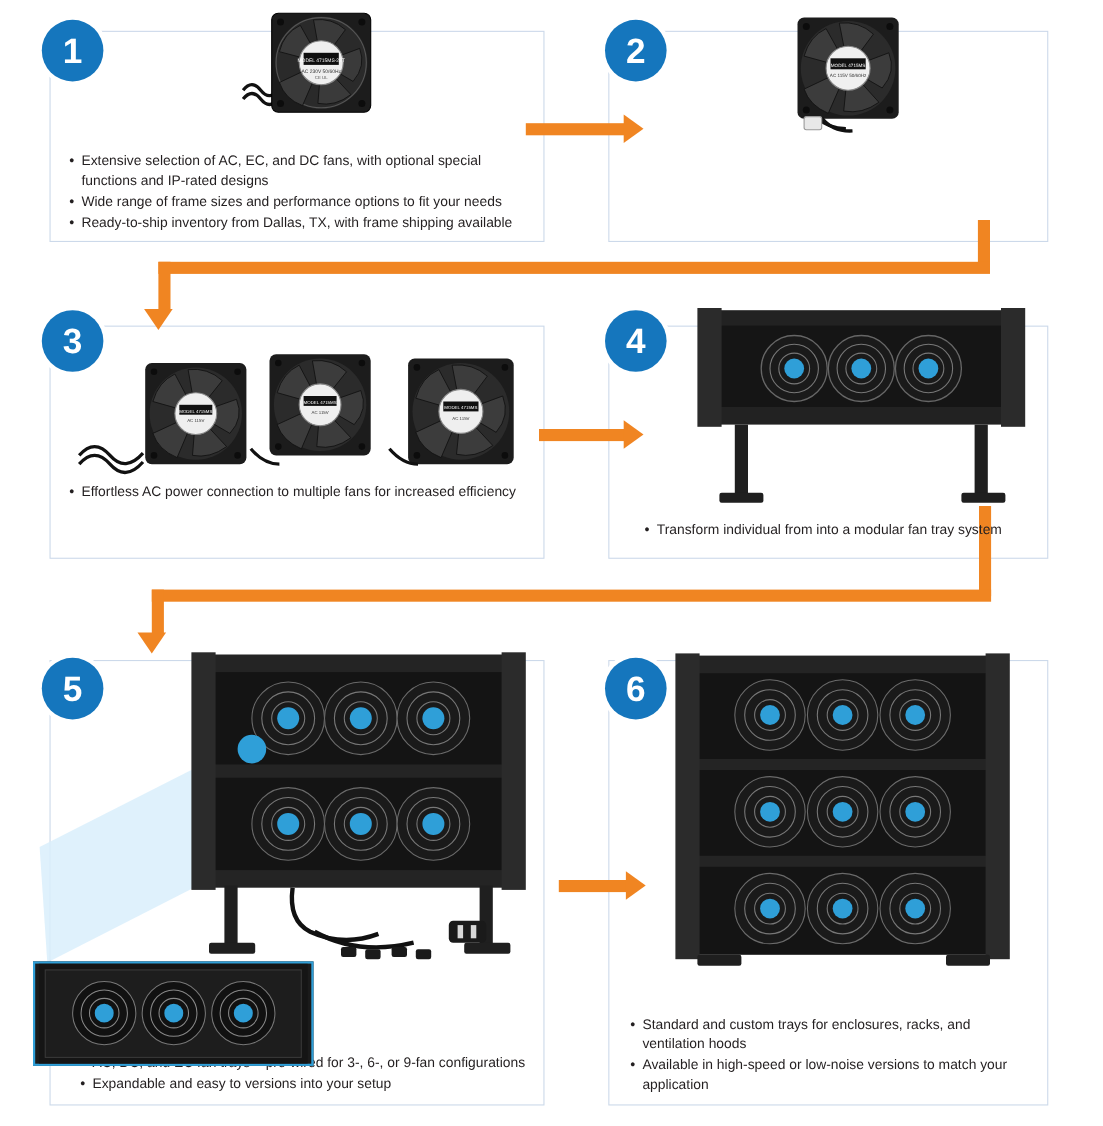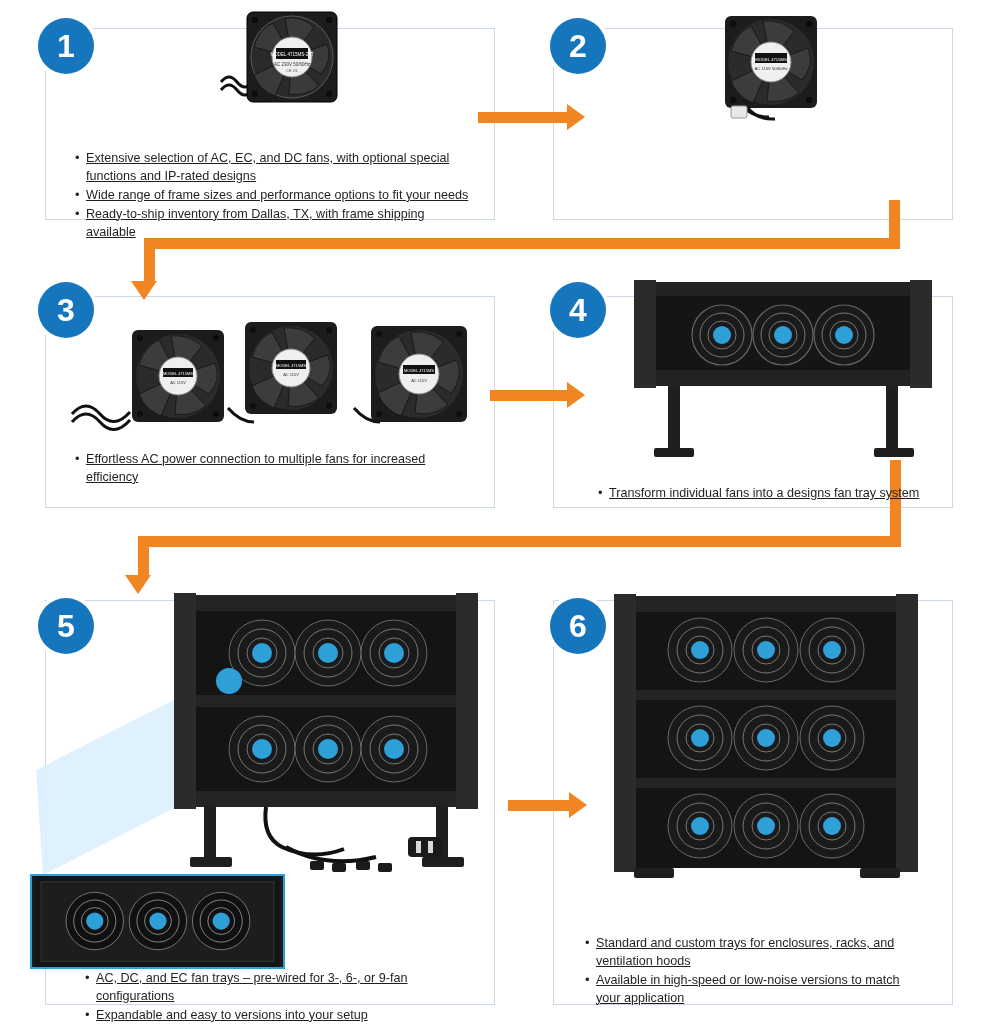--- a/index.html
+++ b/index.html
@@ -60,24 +60,23 @@
 
   
   .bullets {
     position: absolute;
     font-size: 12.6px;
     color: #231f20;
     line-height: 1.42;
     z-index: 5;
   }
   .bullets ul {
-    margin: 12px;
+    margin: 0;
     padding: 0;
     list-style: none;
-    text-decoration: underline;
   }
   .bullets li {
     position: relative;
     padding-left: 12px;
     margin-bottom: 1px;
   }
   .bullets li:before {
     content: "\2022";
     position: absolute;
     left: 1px;
@@ -485,21 +484,21 @@
 
 
   <div class="bullets b3">
     <ul>
       <li>Effortless AC power connection to multiple fans for increased efficiency</li>
     </ul>
   </div>
 
   <div class="bullets b4">
     <ul>
-      <li>Transform individual fans into a designs fan tray system</li>
+      <li>Transform individual from into a modular fan tray system</li>
     </ul>
   </div>
 
   <div class="bullets b5">
     <ul>
       <li>AC, DC, and EC fan trays – pre-wired for 3-, 6-, or 9-fan configurations</li>
       <li>Expandable and easy to versions into your setup</li>
     </ul>
   </div>
 

